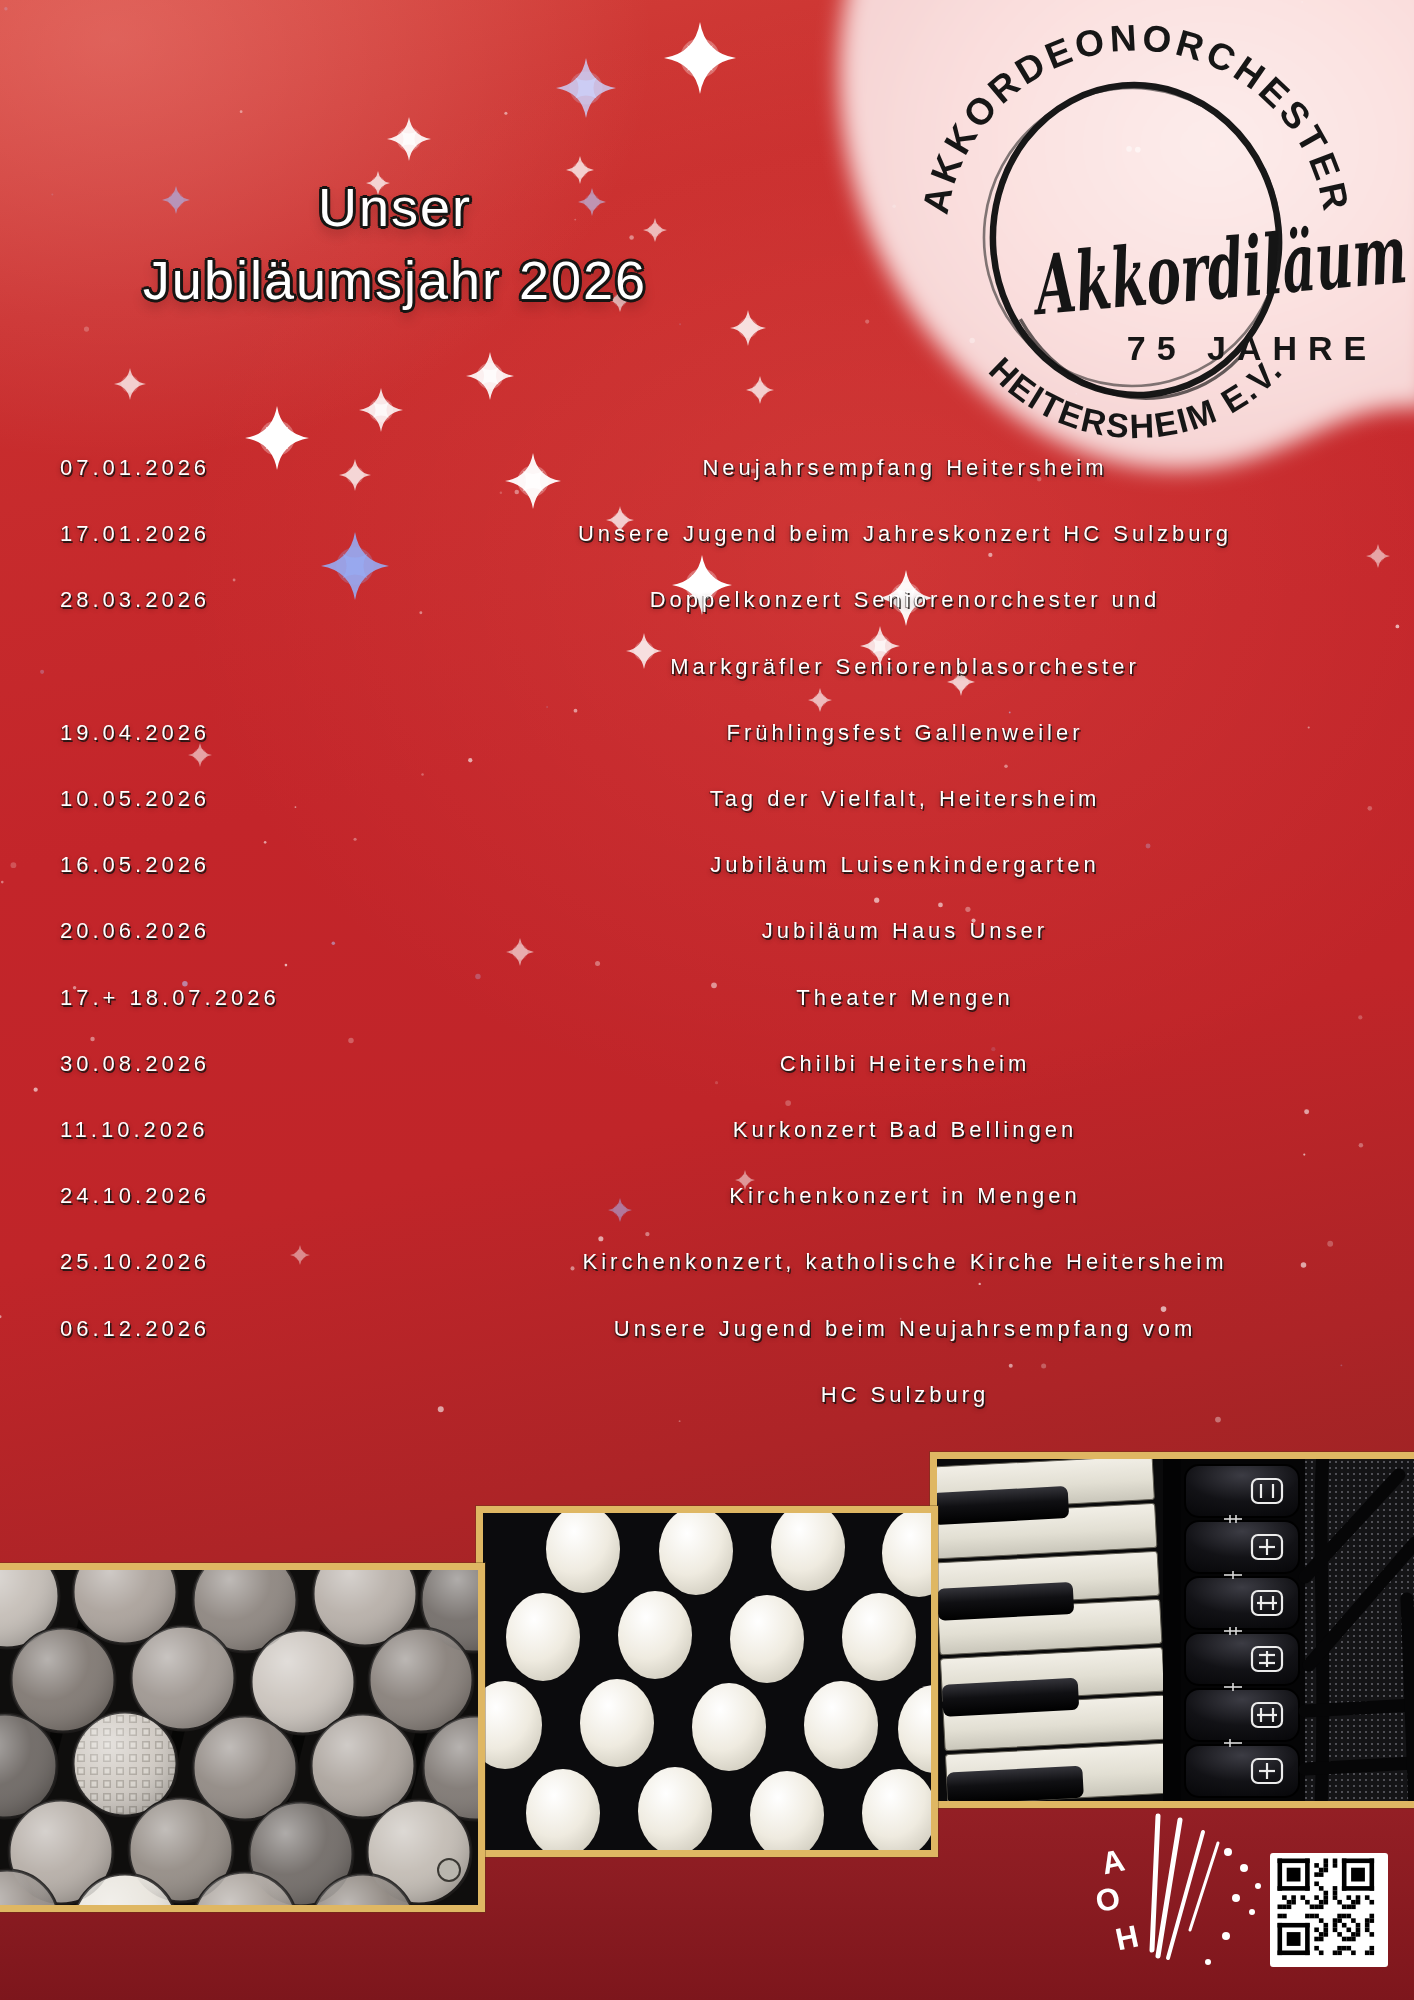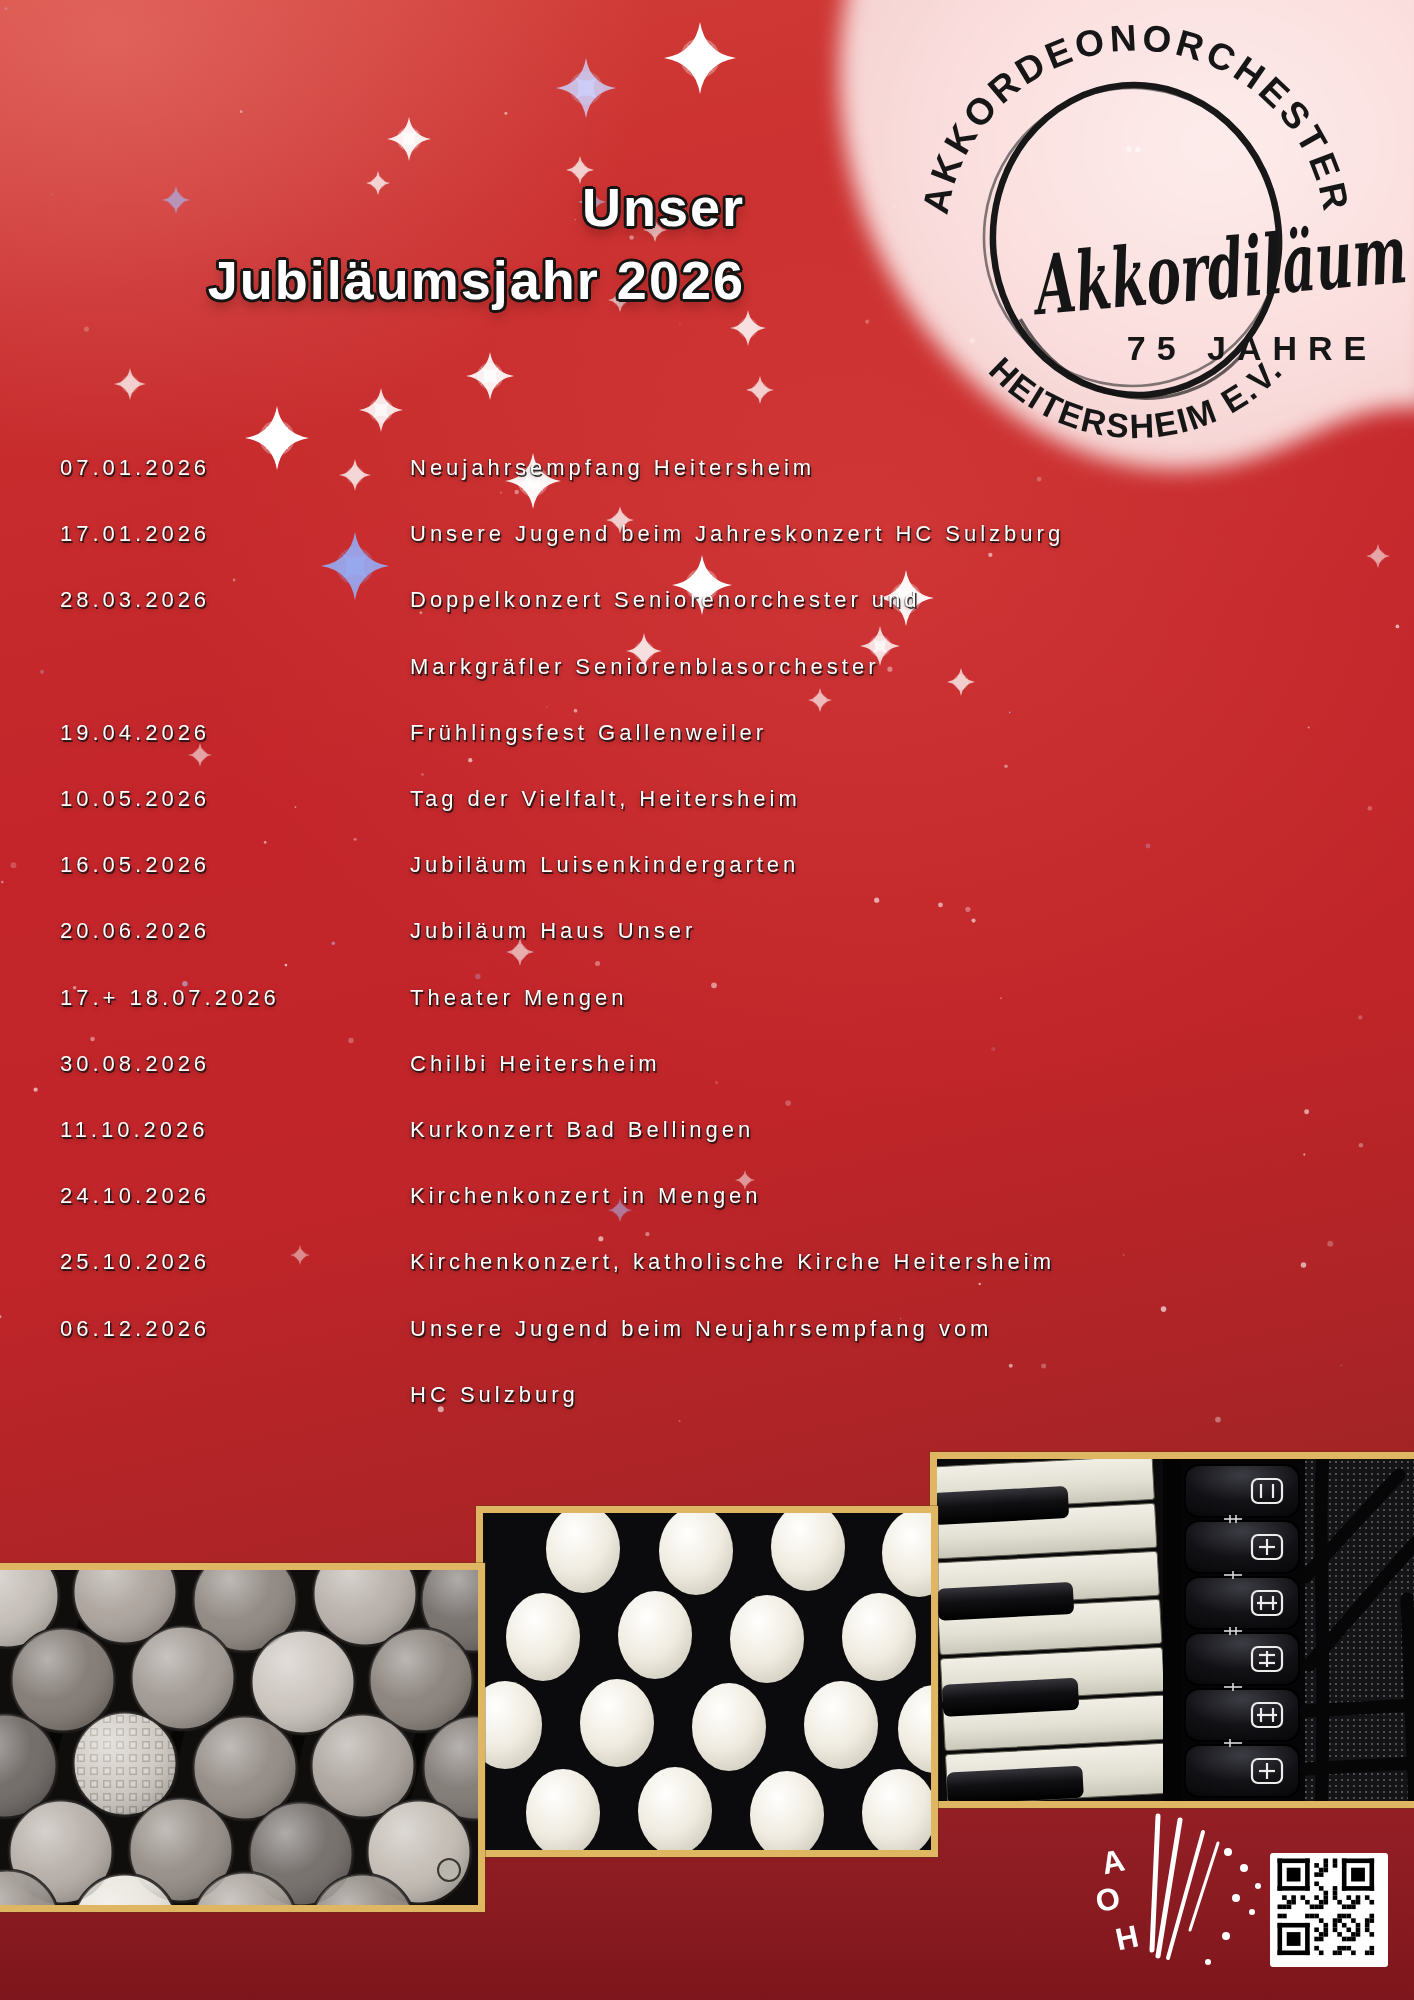--- a/index.html
+++ b/index.html
@@ -9,34 +9,34 @@
     background:
       radial-gradient(900px 700px at 8% 2%, rgba(255,180,170,.30), rgba(255,180,170,0) 60%),
       radial-gradient(1000px 800px at 62% 28%, rgba(255,120,100,.18), rgba(255,120,100,0) 70%),
       linear-gradient(168deg,#d4423b 0%,#c92e2e 14%,#c3252a 38%,#c02529 55%,#ad2427 70%,#982323 82%,#8c1c22 92%,#82191f 100%);
   }
   svg{display:block}
   .layer{position:absolute;left:0;top:0;pointer-events:none}
 
   
   #title{
-    position:absolute;left:45px;top:171px;width:700px;text-align:right;
-    color:#fff;font-weight:bold;font-size:54px;line-height:73px;letter-spacing:2px;
+    position:absolute;left:45px;top:171px;width:700px;text-align:center;
+    color:#fff;font-weight:normal;font-size:54px;line-height:73px;letter-spacing:2px;
     text-shadow:3px 0 0 #171513,-3px 0 0 #171513,0 3px 0 #171513,0 -3px 0 #171513,
       2.4px 2.4px 0 #171513,-2.4px 2.4px 0 #171513,2.4px -2.4px 0 #171513,-2.4px -2.4px 0 #171513,
       0 7px 12px rgba(40,0,0,.35);
   }
 
   
   #event-list{position:absolute;left:60px;top:435px;width:1340px;}
   .event-row{display:flex;height:66.2px;align-items:center;
     color:#fff;font-size:22px;letter-spacing:4px;font-weight:400;
     text-shadow:1.5px 1.5px 0 rgba(25,20,18,.85),-1px 1px 0 rgba(25,20,18,.45),0 2px 5px rgba(60,0,0,.45);}
   .event-date{width:350px;flex:0 0 350px;}
-  .event-text{flex:1;white-space:nowrap;}
+  .event-text{flex:1;white-space:nowrap;text-align:center;}
 
   
   #band{position:absolute;left:0;top:1806px;width:1414px;height:194px;
     background:linear-gradient(180deg,#941f25 0%,#8c1c22 40%,#7d161c 100%);}
 
   
   .photo{position:absolute;border:7px solid #dfb763;box-sizing:border-box;
     box-shadow:inset 0 0 0 1px #9a7638,0 0 0 1px rgba(90,60,20,.35);background:#0c0c0d;}
   #photo-left {left:-10px;top:1563px;width:495px;height:349px;z-index:6;}
   #photo-mid  {left:476px;top:1506px;width:462px;height:351px;z-index:5;}

